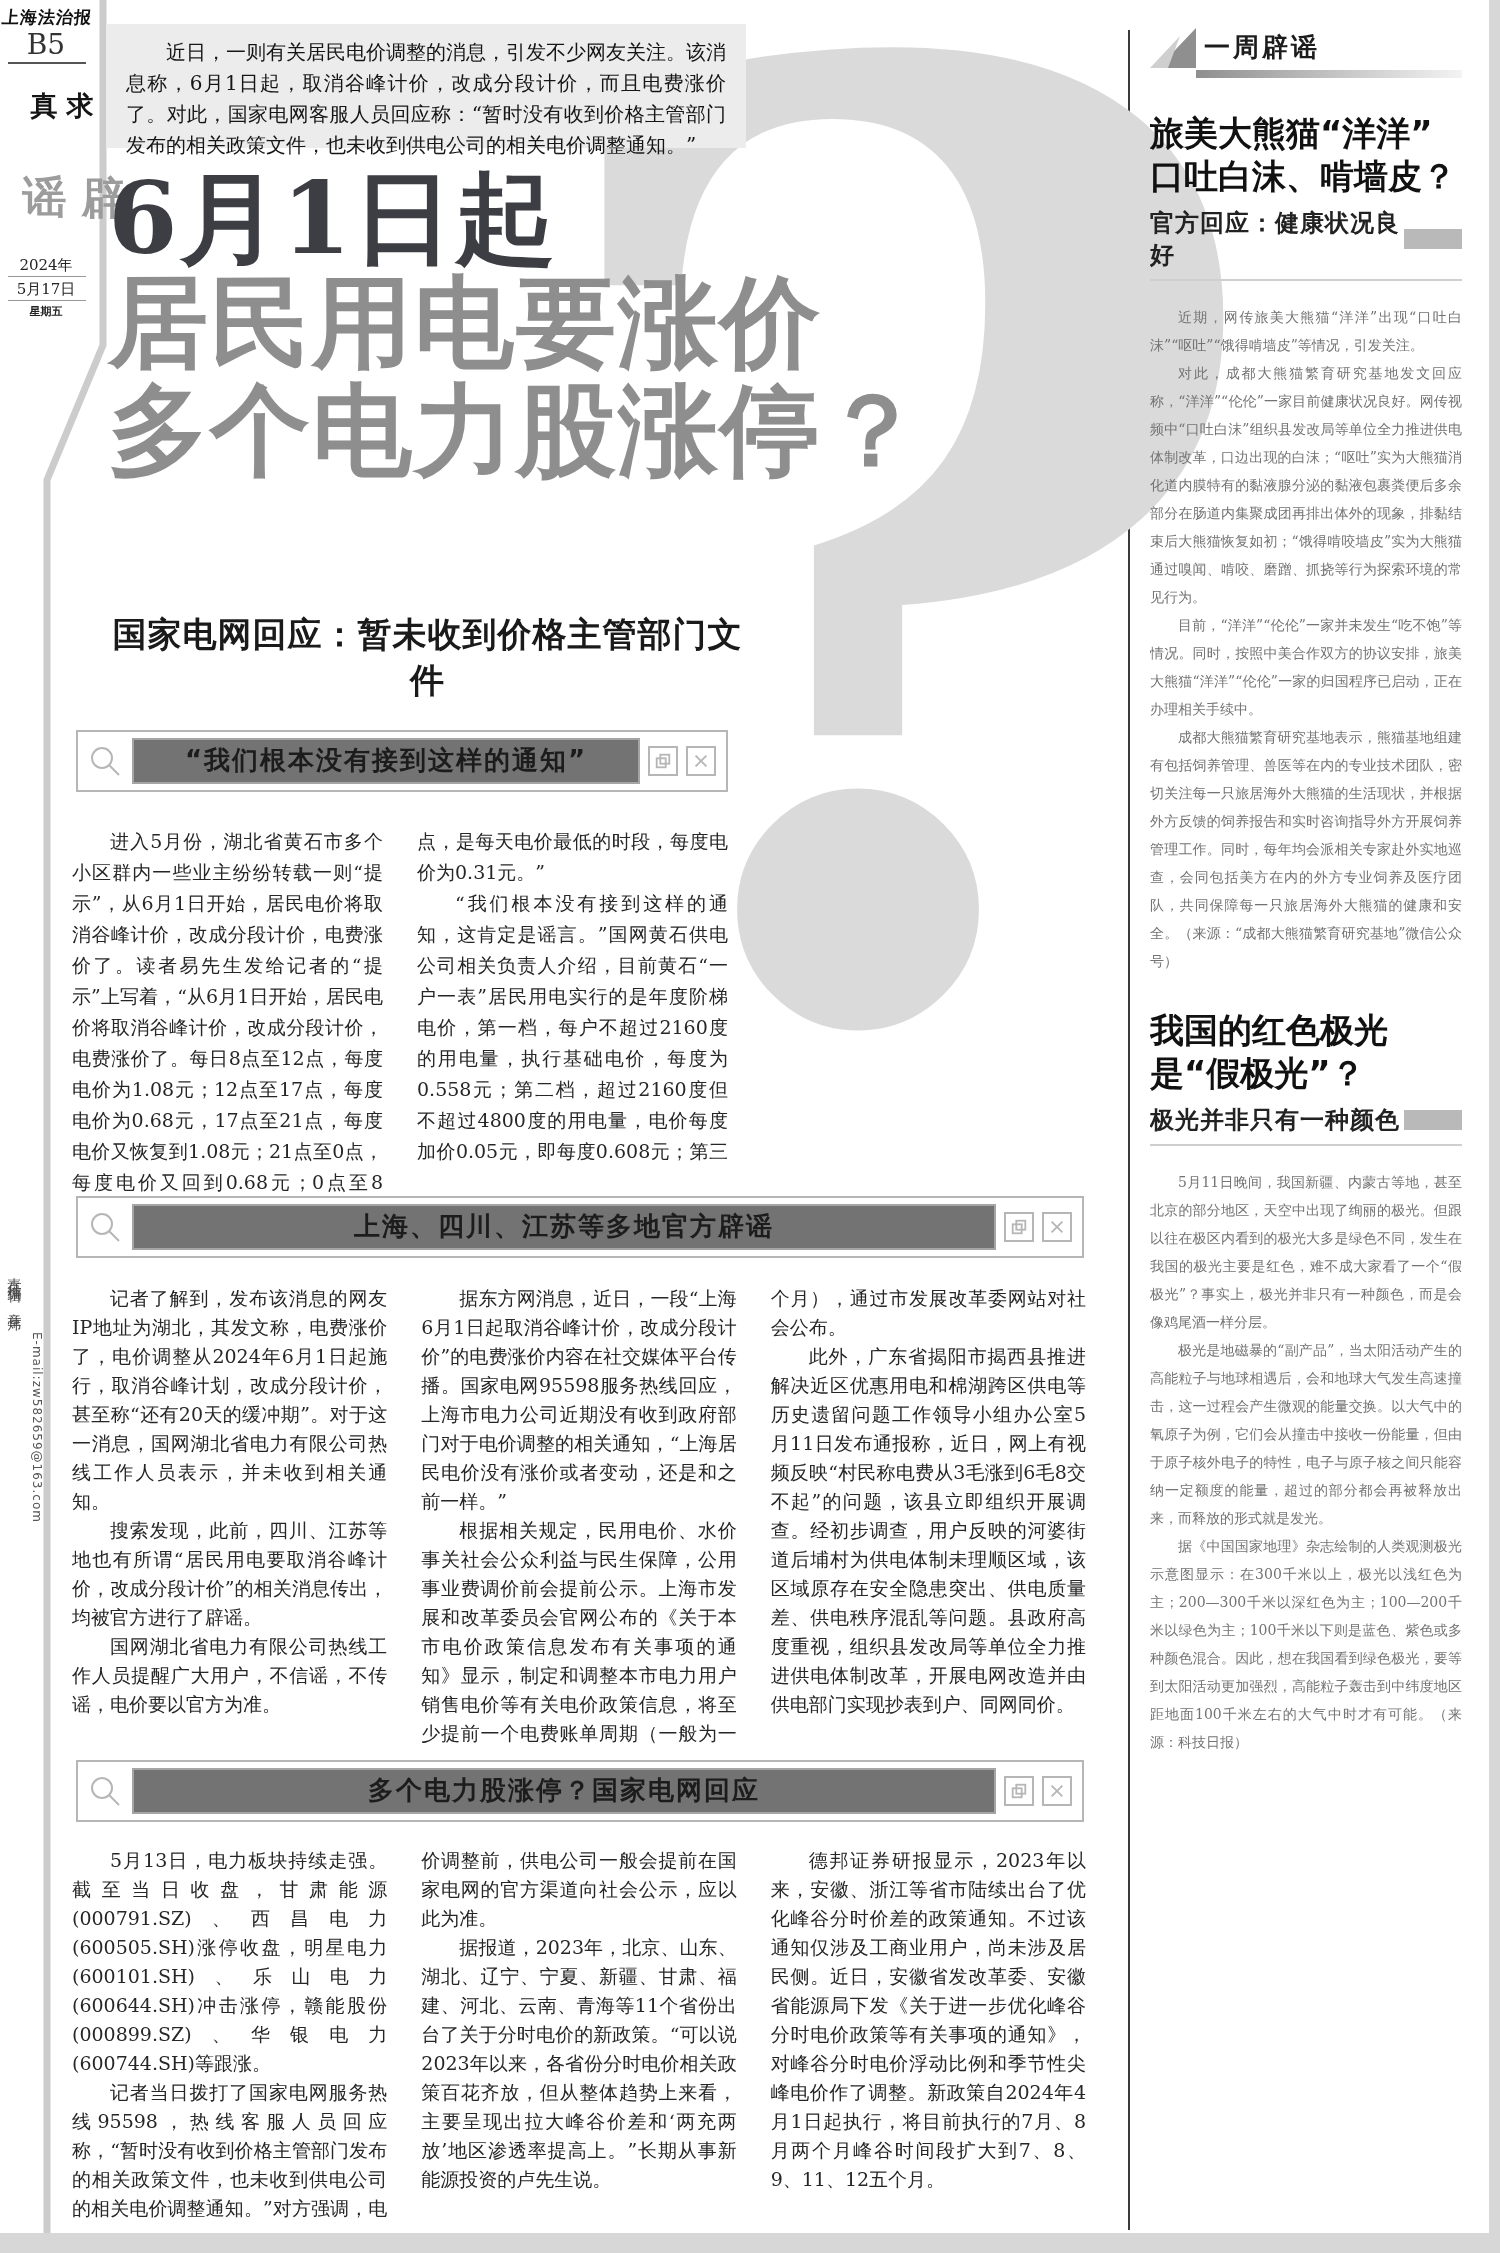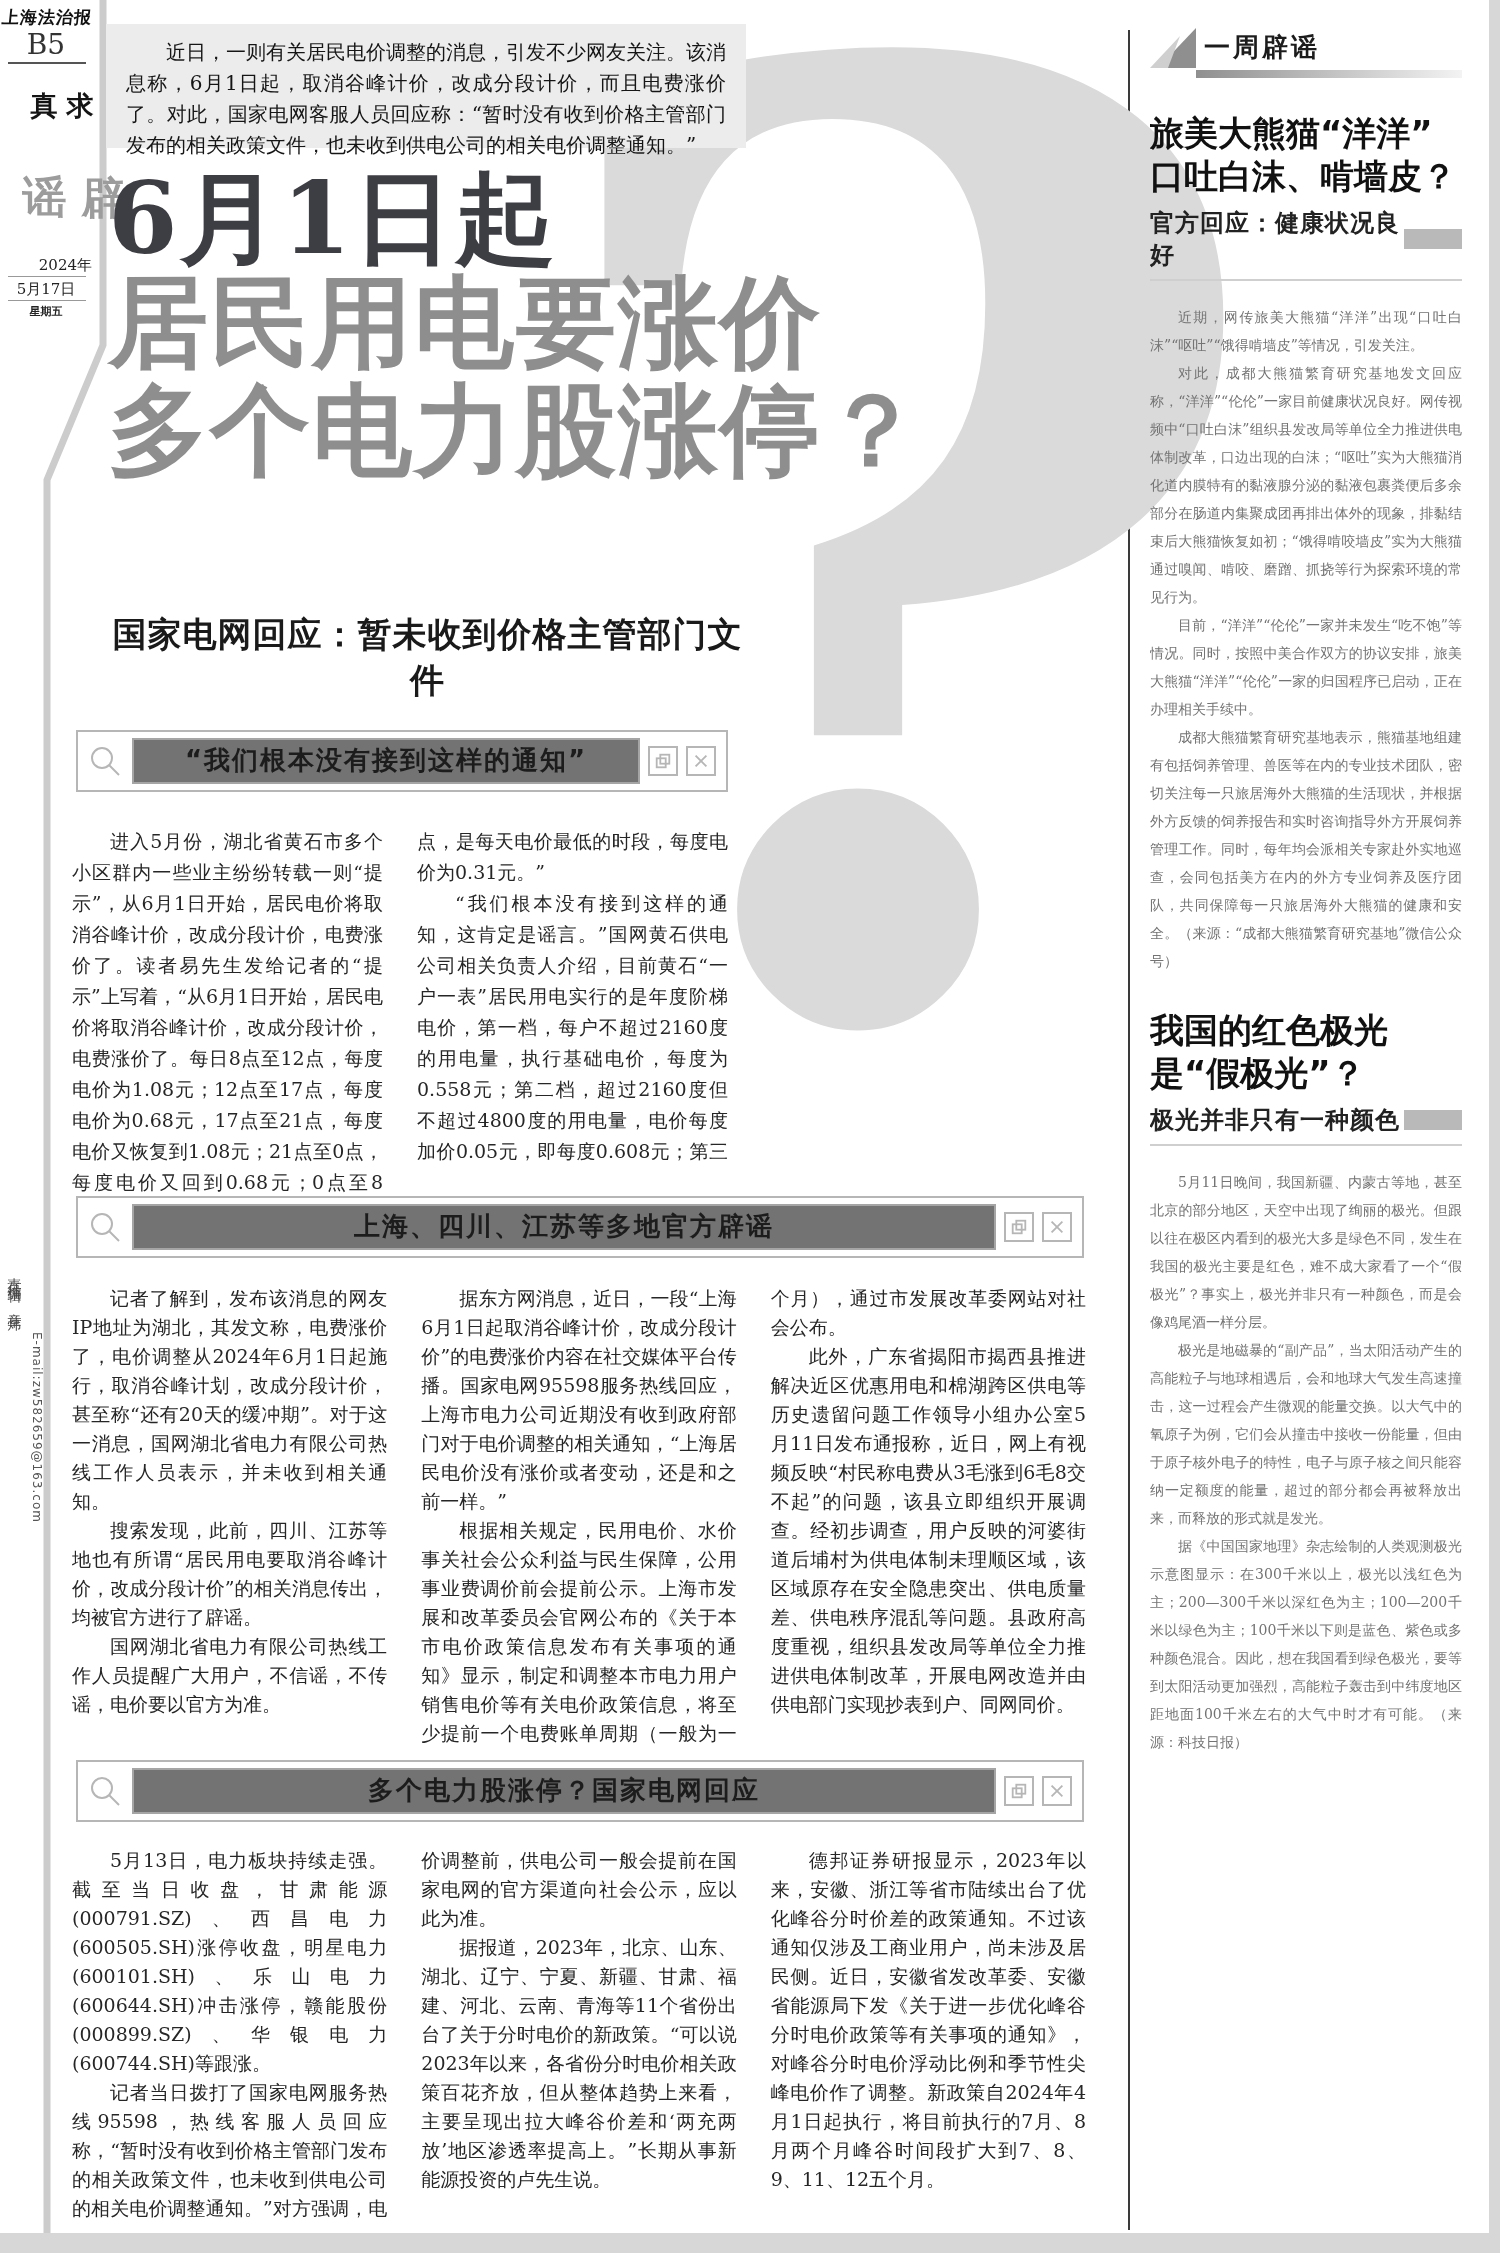--- a/index.html
+++ b/index.html
@@ -11,21 +11,21 @@
   .mast{position:absolute;left:0;top:0;width:100px;}
   .paper{position:absolute;left:2px;top:6px;width:96px;font-size:17px;font-weight:bold;
          letter-spacing:1px;color:#111;transform:skewX(-6deg);}
   .pageno{position:absolute;left:0px;top:28px;width:92px;text-align:center;font-size:28px;
           color:#333;font-family:"DejaVu Serif",serif;}
   .mrule1{position:absolute;left:8px;top:62px;width:78px;border-top:2px solid #555;}
   .brandTop{position:absolute;left:26px;top:70px;writing-mode:vertical-rl;text-orientation:upright;
             font-size:27px;font-weight:bold;color:#141414;letter-spacing:4px;}
   .brandBottom{position:absolute;left:16px;top:138px;writing-mode:vertical-rl;text-orientation:upright;
             font-size:44px;font-weight:bold;color:#9c9c9c;letter-spacing:6px;}
-  .d1{position:absolute;left:0;top:256px;width:92px;text-align:right;font-size:15px;color:#222;}
+  .d1{position:absolute;left:0;top:256px;width:92px;text-align:center;font-size:15px;color:#222;}
   .mrule2{position:absolute;left:8px;top:276px;width:78px;border-top:1px solid #999;}
   .d2{position:absolute;left:0;top:280px;width:92px;text-align:center;font-size:15px;color:#222;}
   .mrule3{position:absolute;left:8px;top:300px;width:78px;border-top:1px solid #999;}
   .d3{position:absolute;left:0;top:304px;width:92px;text-align:center;font-size:11px;font-weight:bold;color:#222;}
   .vtext{position:absolute;writing-mode:vertical-rl;text-orientation:upright;font-size:14px;
          letter-spacing:4px;color:#444;font-family:"DejaVu Sans","Liberation Sans",sans-serif;}
   .vemail{position:absolute;writing-mode:vertical-rl;text-orientation:mixed;font-size:12px;
          letter-spacing:1px;color:#555;font-family:"DejaVu Sans","Liberation Sans",sans-serif;}
   
   .lead{position:absolute;left:106px;top:24px;width:640px;height:124px;background:#ececec;

